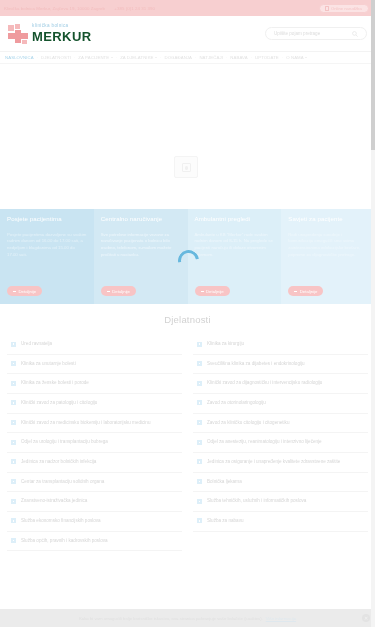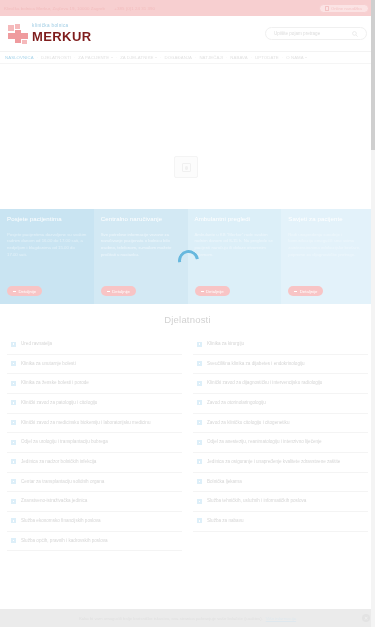--- a/index.html
+++ b/index.html
@@ -79,21 +79,21 @@
     position: absolute; left: 0px; top: 9px; width: 20px; height: 6px;
     background: #ef9b9e;
   }
   .logo-mark .sq.c { left: 14px; top: 16px; width: 5px; height: 4px; background:#f5b9bb; }
   .logo-text { display: flex; flex-direction: column; line-height: 1; }
   .logo-sub {
     font-size: 4.6px; color: #9dcbe3; letter-spacing: .35px;
     margin-bottom: 1px;
   }
   .logo-main {
-    font-size: 13px; color: #7f1d1d; letter-spacing: .4px;
+    font-size: 13px; color: #14532d; letter-spacing: .4px;
     font-weight: bold;
   }
   .search-wrap {
     position: absolute;
     right: 8px; top: 11px;
     width: 102px; height: 13px;
     border: .5px solid #f0f0f0;
     border-radius: 7px;
     display: flex;
     align-items: center;

